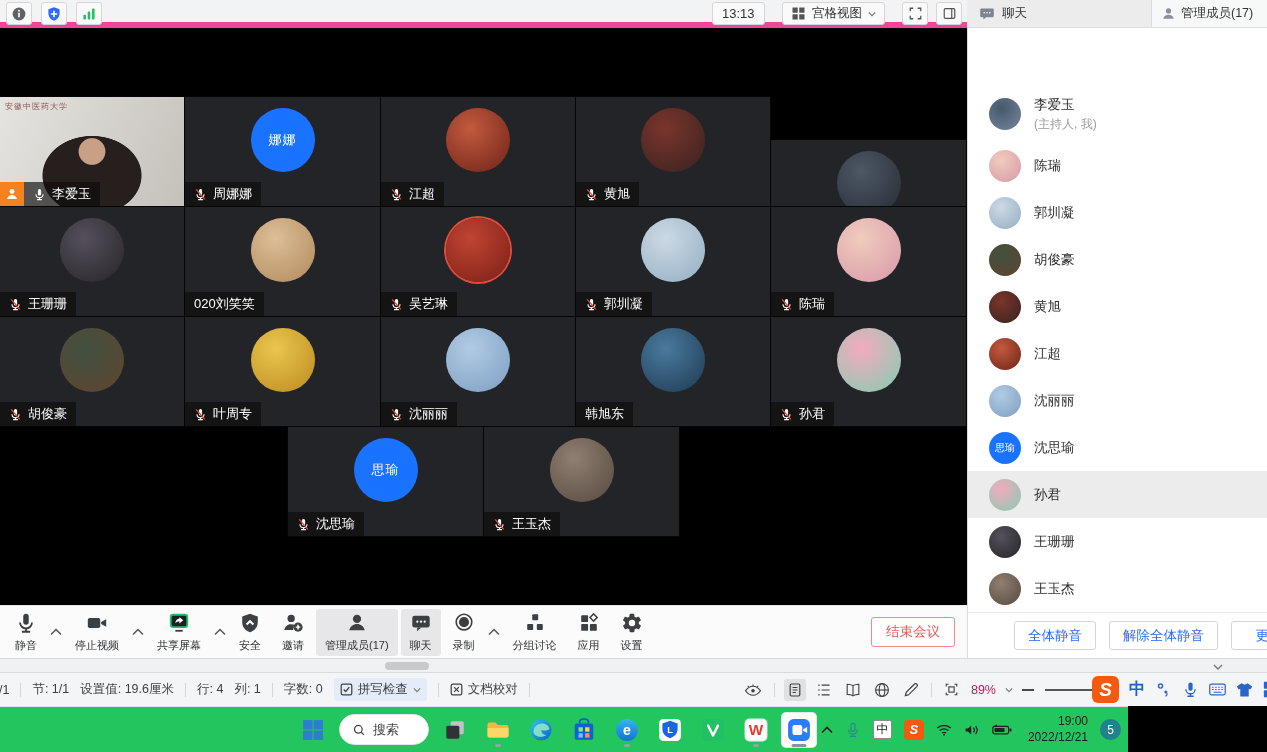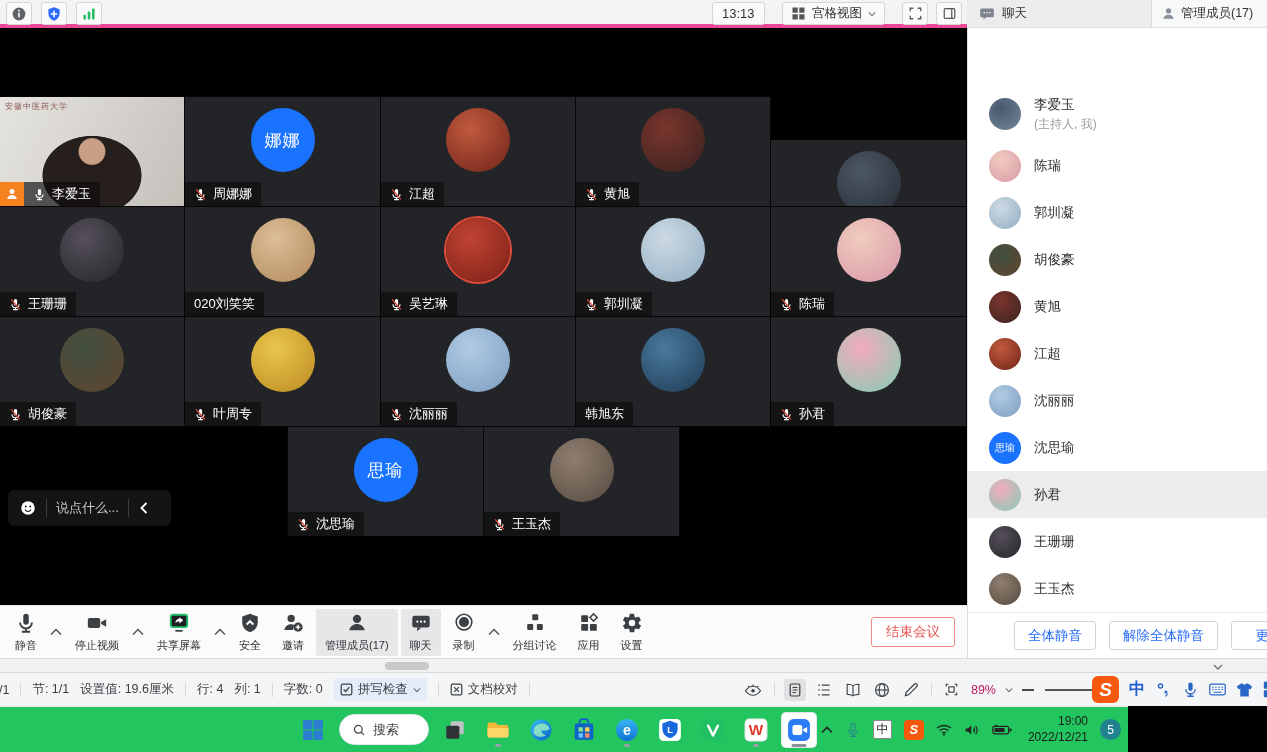--- a/index.html
+++ b/index.html
@@ -7,40 +7,40 @@
   body{position:relative;font-family:"Liberation Sans","DejaVu Sans",sans-serif;background:#000;color:#333}
   #screen{position:absolute;inset:0}
   .icon{display:inline-flex;align-items:center;justify-content:center;flex:none}
   .icon svg{width:100%;height:100%;display:block}
   .s8{width:8px;height:8px}.s10{width:10px;height:10px}.s12{width:12px;height:12px}
   .s13{width:13px;height:13px}.s14{width:14px;height:14px}.s15{width:15px;height:15px}
   .s16{width:16px;height:16px}.s18{width:18px;height:18px}.s20{width:20px;height:20px}
   .s22{width:22px;height:22px}.s24{width:24px;height:24px}
 
   
-  #topbar{position:absolute;left:0;top:0;width:1058px;height:28px;background:#f2f3f4;border-bottom:4px solid #ec4899}
+  #topbar{position:absolute;left:0;top:0;width:1058px;height:28px;background:#f2f3f4;border-bottom:6px solid #ec4899}
   .tbl{position:absolute;left:6px;top:2px;display:flex;gap:9px}
   .mini-btn{height:23px;min-width:26px;padding:0 4px;border:1px solid #d6d6d6;border-radius:3px;background:#fafafa;display:flex;align-items:center;justify-content:center}
   .time-box{position:absolute;left:712px;top:2px;height:23px;padding:0 9px;border:1px solid #d6d6d6;border-radius:3px;background:#fafafa;display:flex;align-items:center;font-size:13px;color:#333}
   .view-btn{position:absolute;left:782px;top:2px;height:23px;padding:0 8px;border:1px solid #d6d6d6;border-radius:3px;background:#fafafa;display:flex;align-items:center;gap:6px;font-size:12.5px;color:#333}
   .fs-btn{position:absolute;left:902px;top:2px}
   .sb-btn{position:absolute;left:936px;top:2px}
   .hdr-chat{position:absolute;left:967px;top:0;width:184px;height:28px;background:#ececed;border-bottom:1px solid #dedede;display:flex;align-items:center;gap:7px;padding-left:12px;font-size:12.5px;color:#333}
   .hdr-members{position:absolute;left:1151px;top:0;width:116px;height:28px;background:#f7f8f8;border-left:1px solid #dcdcdc;border-bottom:1px solid #dedede;display:flex;align-items:center;gap:5px;padding-left:9px;font-size:12.5px;color:#333}
 
   
   #video-area{position:absolute;left:0;top:28px;width:967px;height:577px;background:#000;overflow:hidden}
   .tile{position:absolute;background:#232428;box-shadow:0 0 0 1px #050505}
   .video-tile{background:
     radial-gradient(circle at 50% 50%, #c99f85 0 12%, rgba(0,0,0,0) 13%),
     radial-gradient(ellipse 46% 62% at 50% 72%, #261f1d 0 58%, rgba(0,0,0,0) 59%),
     linear-gradient(115deg,#e6e4e0,#c4c1bb)}
   .wm{position:absolute;left:5px;top:4px;font-size:8px;color:#7c3b3b;opacity:.85;letter-spacing:1px}
   .t-av{position:absolute;left:50%;top:11px;transform:translateX(-50%);width:64px;height:64px;border-radius:50%}
-  .t-av.init{background:#1a73ff;color:#fff;font-size:17px;display:flex;align-items:center;justify-content:center;letter-spacing:1px}
+  .t-av.init{background:#1a73ff;color:#fff;font-size:13px;display:flex;align-items:center;justify-content:center;letter-spacing:1px}
   .badge-row{position:absolute;left:0;bottom:0;display:flex;align-items:stretch}
   .host-chip{width:24px;height:24px;background:#f5821f;display:flex;align-items:center;justify-content:center}
   .badge{height:24px;background:rgba(12,12,12,.66);display:flex;align-items:center;gap:6px;padding:0 9px;font-size:13px;color:#fff;white-space:nowrap}
   #quickchat{position:absolute;left:8px;top:462px;height:36px;width:163px;background:rgba(22,22,22,.93);border-radius:6px;display:flex;align-items:center;gap:9px;padding:0 11px}
   .qc-div{width:1px;height:18px;background:#3d3d3d}
   .qc-text{font-size:13px;color:#c9c9c9;white-space:nowrap}
 
   
   #toolbar{position:absolute;left:0;top:605px;width:967px;height:53px;background:#fbfbfc;border-top:1px solid #e8e8e8;display:flex;align-items:center;padding:0 12px 0 6px}
   #tb-items{display:flex;align-items:center;gap:3px;height:100%}
@@ -447,38 +447,20 @@
                 <rect x="9" y="2" width="6" height="12" rx="3" fill="#fff"></rect>
                 <path d="M5.5 11.5a6.5 6.5 0 0 0 13 0" fill="none" stroke="#fff" stroke-width="2"></path>
                 <path d="M12 18v3.5M7.5 21.5h9" stroke="#fff" stroke-width="2" fill="none"></path>
                 <line x1="4" y1="2.5" x2="20" y2="21" stroke="#e24b3b" stroke-width="2.4"></line>
               </svg>
             </span>
             <span>王玉杰</span>
           </span>
         </div>
       </div>
-      <div id="quickchat">
-      <span class="icon s18">
-          <svg viewBox="0 0 24 24">
-            <circle cx="12" cy="12" r="9" fill="#fff"></circle>
-            <circle cx="9" cy="10" r="1.3" fill="#111"></circle>
-            <circle cx="15" cy="10" r="1.3" fill="#111"></circle>
-            <path d="M8 14c1 1.8 2.4 2.7 4 2.7s3-.9 4-2.7" stroke="#111" stroke-width="1.5" fill="none"></path>
-          </svg>
-        </span>
-      <span class="qc-div"></span>
-      <span class="qc-text">说点什么...</span>
-      <span class="qc-div"></span>
-      <span class="icon s12">
-          <svg viewBox="0 0 8 12">
-            <path d="M6.5 1L1.5 6l5 5" stroke="#fff" stroke-width="1.8" fill="none"></path>
-          </svg>
-        </span>
-    </div>
     </div>
 
   <div id="toolbar">
     <div id="tb-items">
         <div class="tb-item">
           <span class="icon s22">
             <svg viewBox="0 0 24 24">
               <rect x="9" y="2" width="6" height="12" rx="3" fill="#3d4043"></rect>
               <path d="M5.5 11.5a6.5 6.5 0 0 0 13 0" fill="none" stroke="#3d4043" stroke-width="2"></path>
               <path d="M12 18v3.5M7.5 21.5h9" stroke="#3d4043" stroke-width="2" fill="none"></path>

